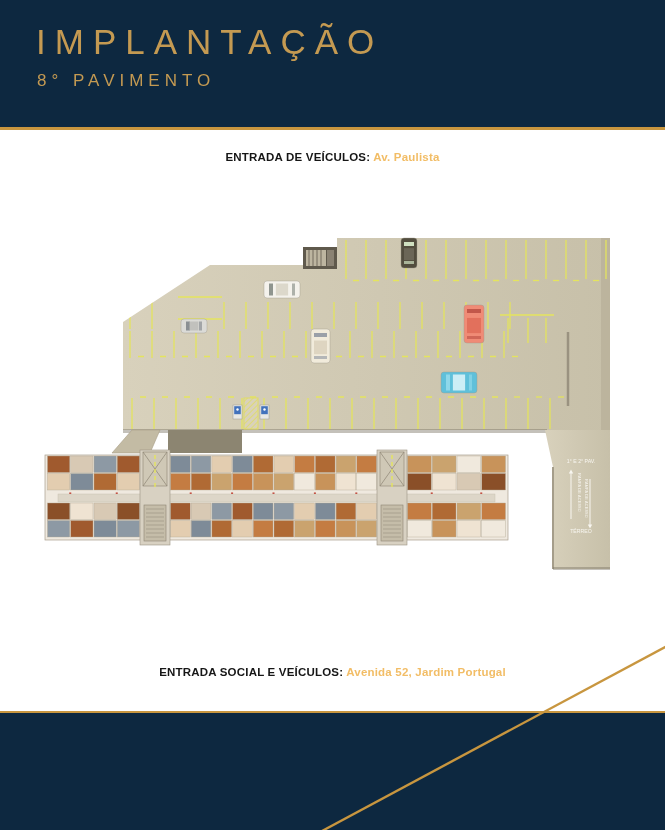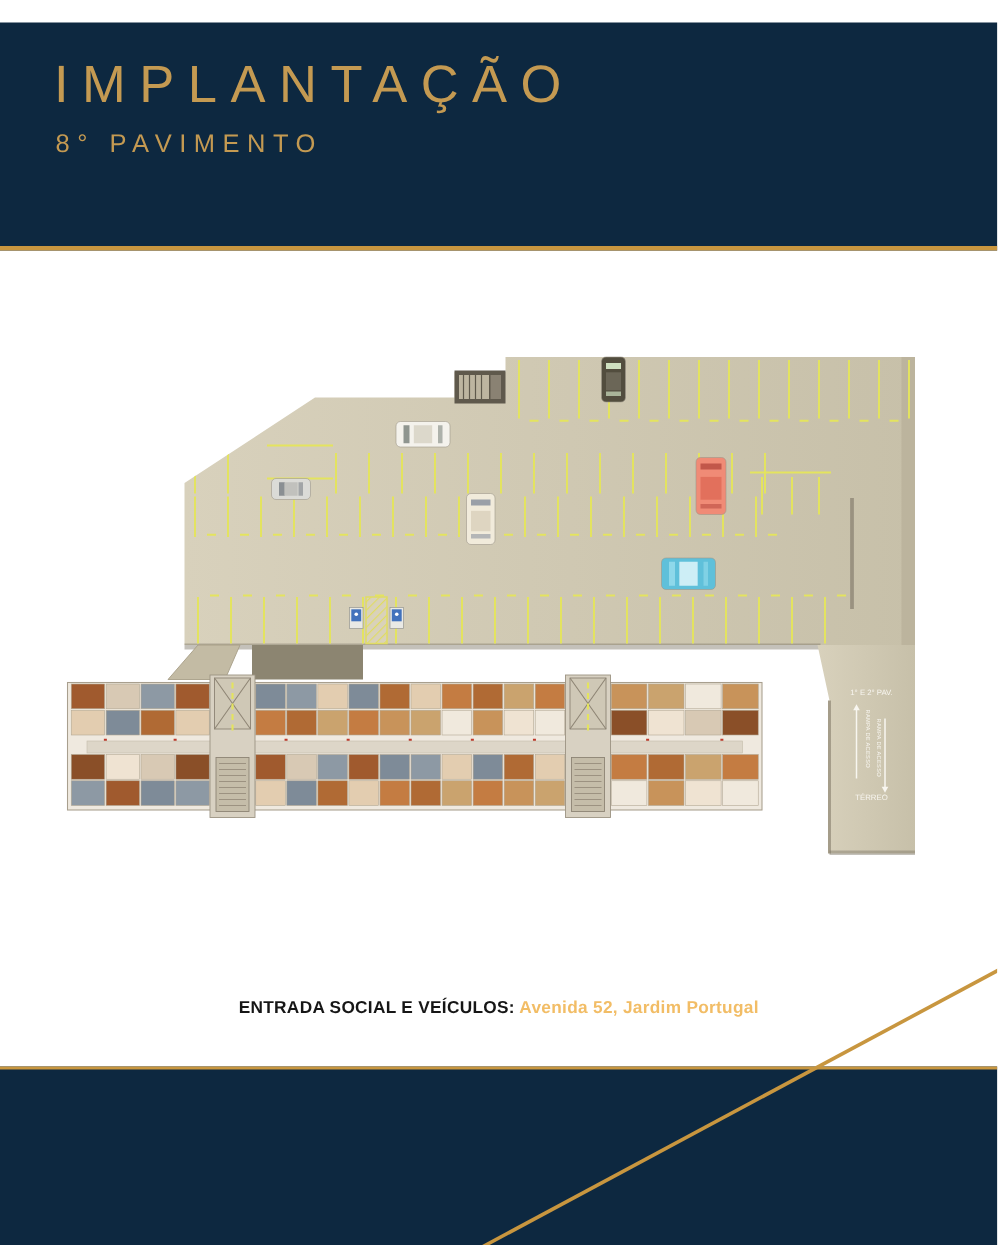--- a/index.html
+++ b/index.html
@@ -1,19 +1,19 @@
 <!DOCTYPE html>
 <html style="--navy: #0d2840; --gold: #c8963f; --title-gold: #c49a52; --highlight-gold: #f2bd66;"><head>
 <meta charset="utf-8">
 <style>
   html,body{margin:0;padding:0;background:#ffffff;}
   .page{position:relative;width:665px;height:830px;background:#ffffff;overflow:hidden;
         font-family:"Liberation Sans",sans-serif;}
   
-  .header{position:absolute;left:0;top:15px;width:665px;height:152px;background:var(--navy,#0d2840);
+  .header{position:absolute;left:0;top:0;width:665px;height:130px;background:var(--navy,#0d2840);
           border-bottom:3px solid var(--gold,#c8963f);box-sizing:border-box;}
   .title{position:absolute;left:36px;top:22px;font-size:35px;font-weight:300;
          letter-spacing:9px;color:var(--title-gold,#c49a52);white-space:nowrap;}
   .subtitle{position:absolute;left:37px;top:71px;font-size:17px;font-weight:400;
             letter-spacing:5px;color:var(--title-gold,#c49a52);white-space:nowrap;}
   
   .entrance{position:absolute;left:0;width:665px;text-align:center;font-size:11.5px;
             font-weight:bold;color:#161616;letter-spacing:0.2px;}
   .entrance-top{top:151px;}
   .entrance-bottom{top:666px;}
@@ -28,20 +28,24 @@
 </head>
 <body>
 
 <div class="page">
 
   <div class="header">
     <div class="title">IMPLANTAÇÃO</div>
     <div class="subtitle">8° PAVIMENTO</div>
   </div>
 
+  <div class="entrance entrance-top">
+    <span>ENTRADA DE VEÍCULOS:</span>
+    <span class="hl">Av. Paulista</span>
+  </div>
 
   <div class="entrance entrance-bottom">
     <span>ENTRADA SOCIAL E VEÍCULOS:</span>
     <span class="hl">Avenida 52, Jardim Portugal</span>
   </div>
 
   <div class="footer"></div>
 
   <svg class="overlay" viewBox="0 0 665 830">
     <defs>

